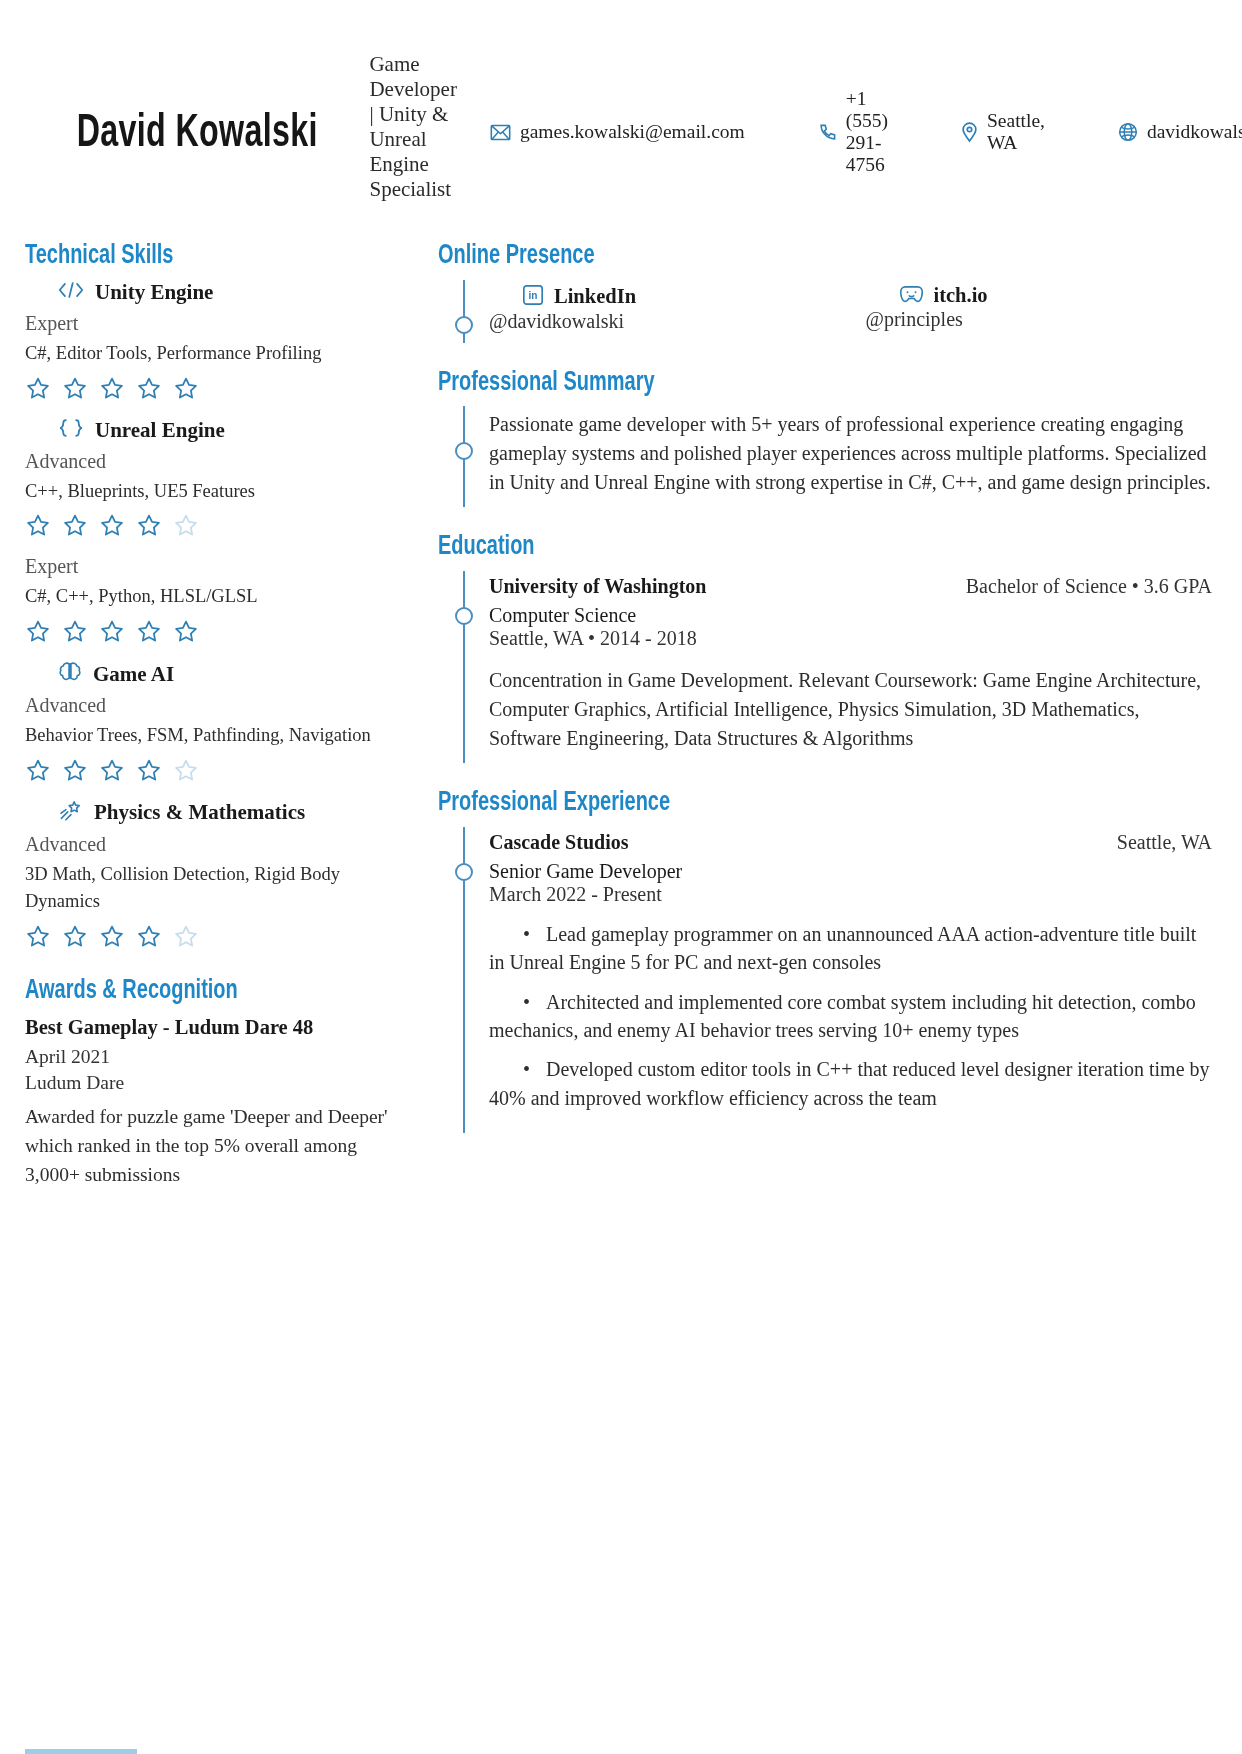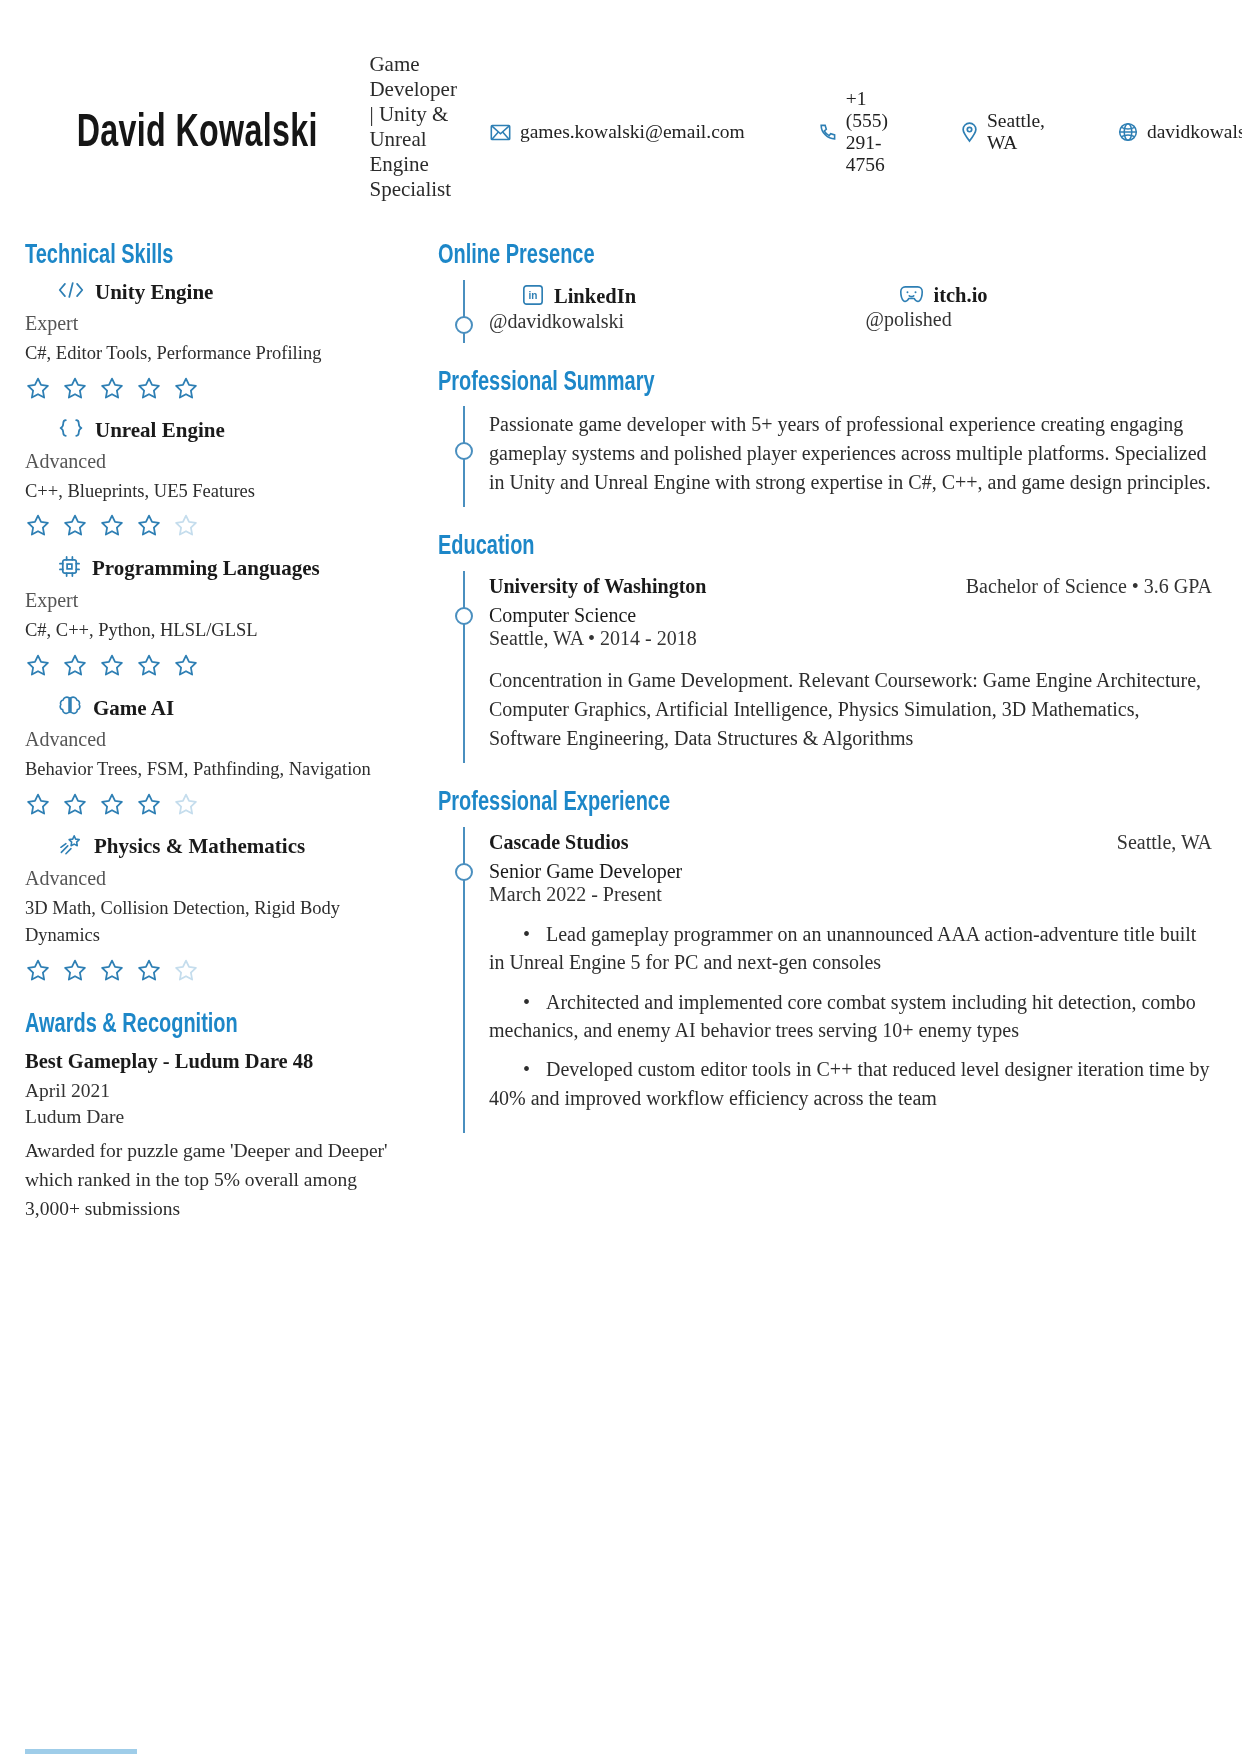--- a/index.html
+++ b/index.html
@@ -246,37 +246,20 @@
             <svg class="star" viewBox="0 0 24 24">
               <path d="M12 2.5 L14.9 8.6 L21.5 9.5 L16.7 14.1 L17.9 20.7 L12 17.5 L6.1 20.7 L7.3 14.1 L2.5 9.5 L9.1 8.6 Z"></path>
             </svg>
             <svg class="star faded" viewBox="0 0 24 24">
               <path d="M12 2.5 L14.9 8.6 L21.5 9.5 L16.7 14.1 L17.9 20.7 L12 17.5 L6.1 20.7 L7.3 14.1 L2.5 9.5 L9.1 8.6 Z"></path>
             </svg>
           </div>
       </div>
 
       <div class="skill">
-        <div class="skill-head">
-          <span class="ico">
-            <svg width="23" height="23" viewBox="0 0 24 24" fill="none" stroke="#2e7fb4" stroke-width="1.8" stroke-linecap="round">
-              <rect x="5" y="5" width="14" height="14" rx="2"></rect>
-                <rect x="9.5" y="9.5" width="5" height="5"></rect>
-              <line x1="9" y1="5" x2="9" y2="2"></line>
-                <line x1="15" y1="5" x2="15" y2="2"></line>
-              <line x1="9" y1="22" x2="9" y2="19"></line>
-                <line x1="15" y1="22" x2="15" y2="19"></line>
-              <line x1="5" y1="9" x2="2" y2="9"></line>
-                <line x1="5" y1="15" x2="2" y2="15"></line>
-              <line x1="22" y1="9" x2="19" y2="9"></line>
-                <line x1="22" y1="15" x2="19" y2="15"></line>
-            </svg>
-          </span>
-          <span class="skill-name">Programming Languages</span>
-        </div>
         <div class="skill-level">Expert</div>
         <div class="skill-keywords">C#, C++, Python, HLSL/GLSL</div>
         <div class="stars">
             <svg class="star" viewBox="0 0 24 24">
               <path d="M12 2.5 L14.9 8.6 L21.5 9.5 L16.7 14.1 L17.9 20.7 L12 17.5 L6.1 20.7 L7.3 14.1 L2.5 9.5 L9.1 8.6 Z"></path>
             </svg>
             <svg class="star" viewBox="0 0 24 24">
               <path d="M12 2.5 L14.9 8.6 L21.5 9.5 L16.7 14.1 L17.9 20.7 L12 17.5 L6.1 20.7 L7.3 14.1 L2.5 9.5 L9.1 8.6 Z"></path>
             </svg>
             <svg class="star" viewBox="0 0 24 24">
@@ -391,21 +374,21 @@
                 <span class="ico">
                   <svg width="25" height="20" viewBox="0 0 28 22" fill="none" stroke="#2e7fb4" stroke-width="1.8" stroke-linejoin="round">
                     <path d="M7 3 h14 c3 0 5 2.5 5 5.5 c0 3 -1 8 -3 10 c-1.5 1.5 -4 0.5 -5 -1 l-1-1.5 h-6 l-1 1.5 c-1 1.5 -3.5 2.5 -5 1 c-2 -2 -3 -7 -3 -10 C2 5.5 4 3 7 3 Z"></path>
                     <circle cx="9.5" cy="9" r="1.1" fill="#2e7fb4" stroke="none"></circle>
                     <circle cx="18.5" cy="9" r="1.1" fill="#2e7fb4" stroke="none"></circle>
                     <path d="M11.5 13 c1.5 1.2 3.5 1.2 5 0" stroke-linecap="round"></path>
                   </svg>
                 </span>
                 <span class="profile-network">itch.io</span>
               </div>
-              <div class="profile-user">@polished</div>
+              <div class="profile-user">@principles</div>
             </div>
           </div>
         </div>
       </div>
 
       <div class="rsection">
         <h2 class="sec">Professional Summary</h2>
         <div class="rbody">
           <p class="summary-text">Passionate game developer with 5+ years of professional experience creating engaging gameplay systems and polished player experiences across multiple platforms. Specialized in Unity and Unreal Engine with strong expertise in C#, C++, and game design principles.</p>
         </div>

